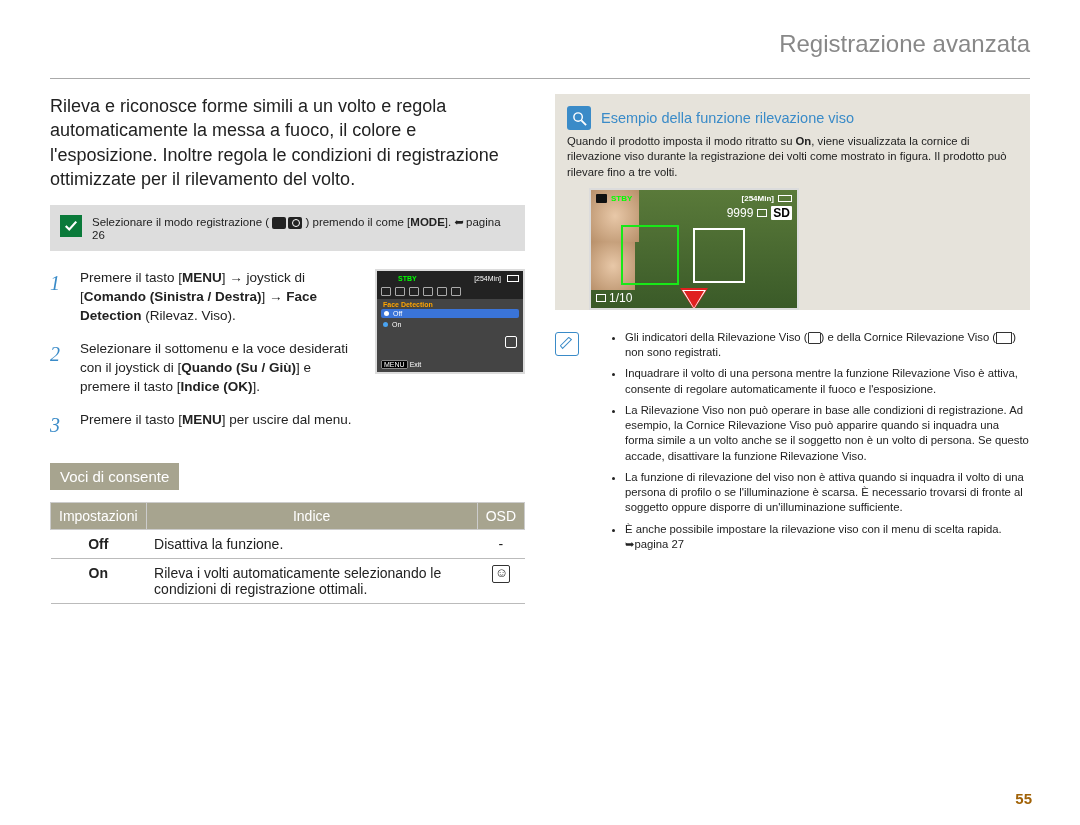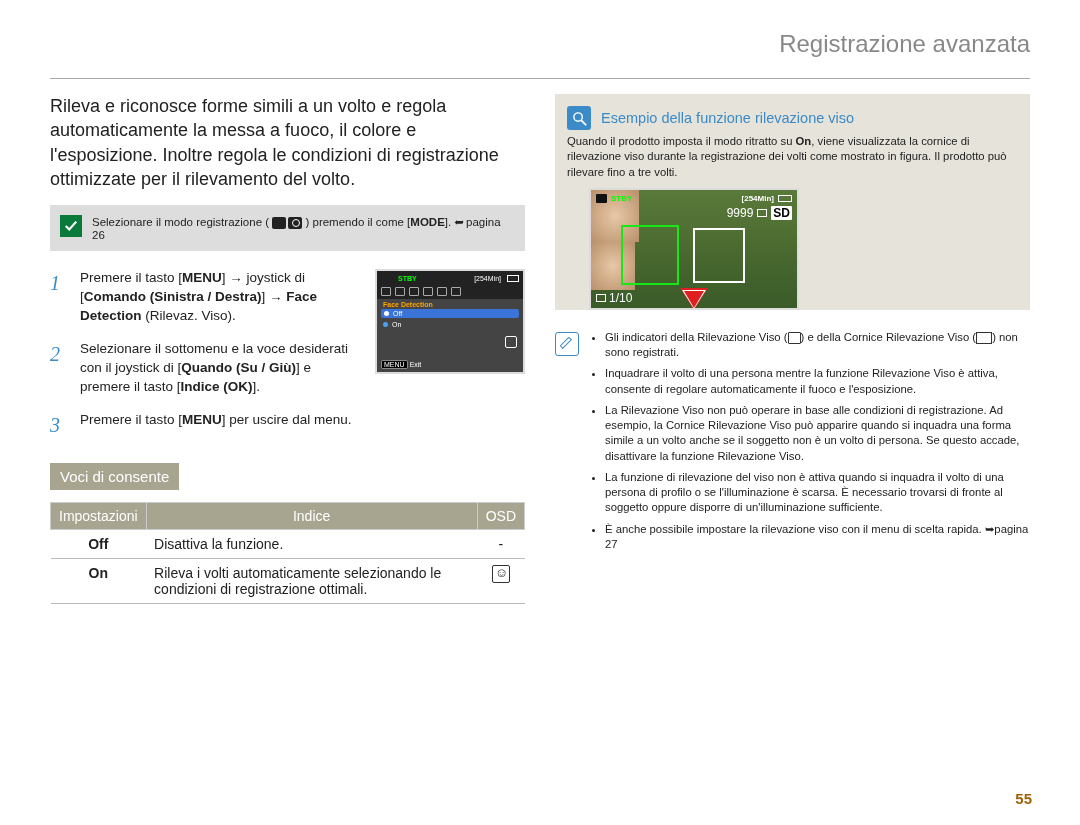--- a/index.html
+++ b/index.html
@@ -157,21 +157,21 @@
   .es-face2 { position:absolute; left:102px; top:38px; width:52px; height:55px; border:2px solid #fff; }
   .es-c1{left:35px;top:40px;width:48px;height:52px;background:radial-gradient(#e8c8a8,#b8906a);}
   .es-c2{left:106px;top:42px;width:44px;height:48px;background:radial-gradient(#e8c8a8,#b8906a);}
   .es-bot{position:absolute;bottom:3px;left:5px;font-size:12px;color:#fff;display:flex;align-items:center;gap:3px;}
   .es-bot .bi{width:10px;height:8px;border:1px solid #fff;}
   .es-arrow{position:absolute;bottom:-2px;left:50%;transform:translateX(-50%);width:0;height:0;border-left:14px solid transparent;border-right:14px solid transparent;border-top:22px solid #e02020;}
   .es-arrow::before{content:"";position:absolute;left:-12px;top:-20px;border-left:12px solid transparent;border-right:12px solid transparent;border-top:19px solid #fff;z-index:1;}
   .es-arrow::after{content:"";position:absolute;left:-10px;top:-19px;border-left:10px solid transparent;border-right:10px solid transparent;border-top:17px solid #e02020;z-index:2;}
 
   .tip-box {
-    display:flex; gap:8px; align-items:flex-start;
+    display:flex; gap:28px; align-items:flex-start;
   }
   .tip-icon {
     width:24px;height:24px;border:1px solid #3a8bc8;border-radius:3px;display:flex;align-items:center;justify-content:center;flex-shrink:0;margin-top:2px;
   }
   .tip-icon svg{width:14px;height:14px;}
   ul.tips { list-style: disc; padding-left: 18px; font-size:11.3px; line-height:1.35; }
   ul.tips li { margin-bottom:6px; }
   .osd-inline{display:inline-block;width:13px;height:12px;border:1px solid #333;border-radius:1px;vertical-align:middle;position:relative;}
   .frame-inline{display:inline-block;width:16px;height:12px;border:1px solid #333;vertical-align:middle;}
   .page-num {

